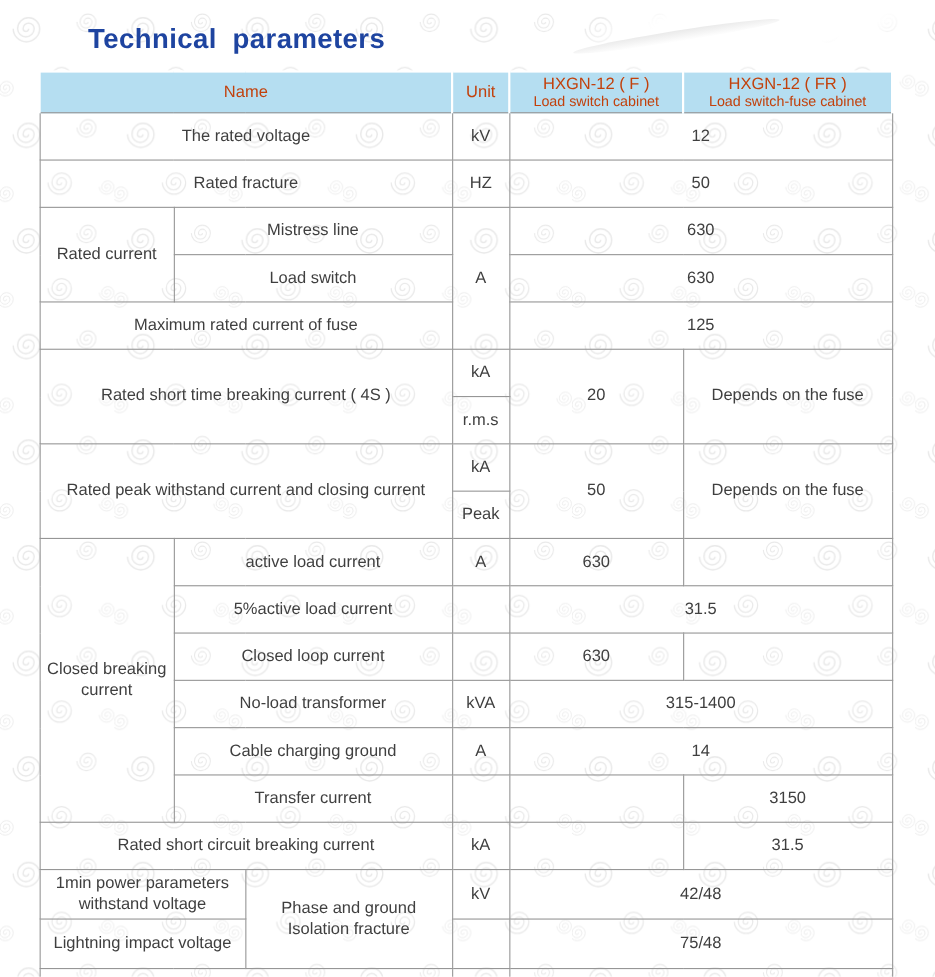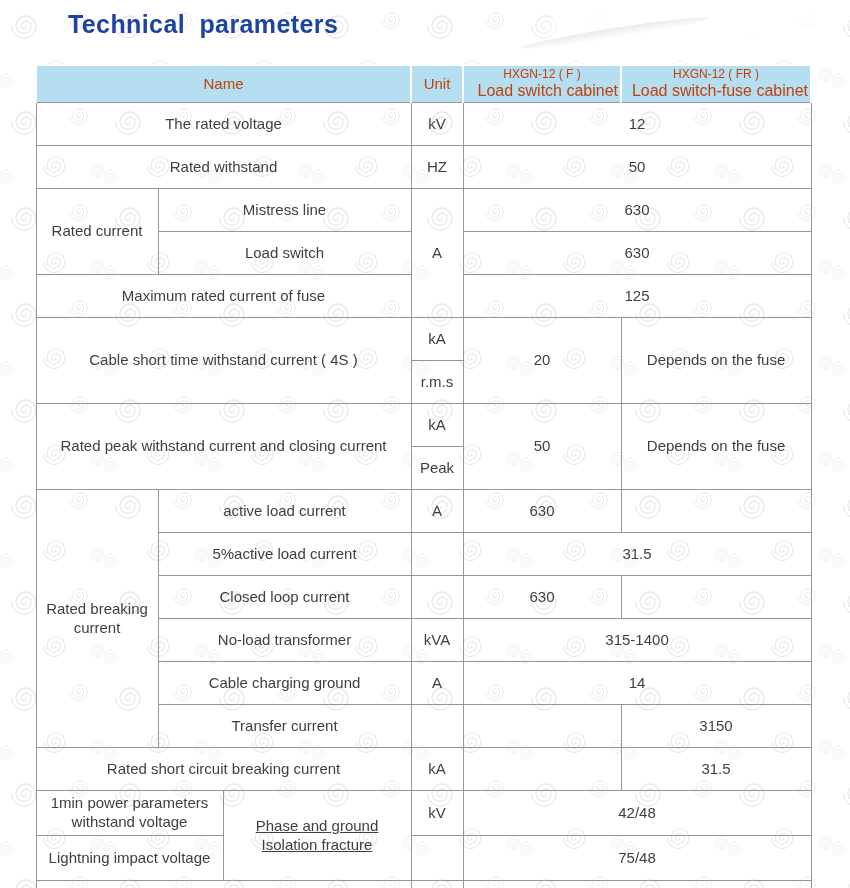--- a/index.html
+++ b/index.html
@@ -19,45 +19,45 @@
     position:absolute;top:-12px;right:-30px;width:320px;height:70px;z-index:0;
     background:radial-gradient(ellipse 50% 50% at 50% 50%, rgba(255,255,255,0.95) 40%, rgba(255,255,255,0) 75%);
     transform:rotate(-11deg);
   }
   .band-edge{
     position:absolute;top:28px;right:140px;width:190px;height:10px;z-index:0;
     background:linear-gradient(to bottom, rgba(195,195,195,0.35), rgba(255,255,255,0));
     transform:rotate(-9deg);border-radius:50%;
   }
   .page-title{
-    position:absolute;left:68px;top:10px;z-index:2;margin:0;
+    position:absolute;left:68px;top:10px;z-index:2;margin:12px;
     font-size:25px;font-weight:bold;color:#1e44a0;
     letter-spacing:0.4px;word-spacing:7px;text-align:center;
   }
   table.spec{
     position:absolute;left:35px;top:64px;z-index:1;
     width:775px;border-collapse:collapse;table-layout:fixed;
     font-size:15px;text-align:center;color:#3f3f3f;
   }
   table.spec td{
     border:1px solid #969696;
     height:40px;padding:1px 4px;line-height:1.25;
     background:transparent;vertical-align:middle;
   }
   table.spec th{
     background:#b5def1;
     border:2px solid #ffffff;
     border-bottom:1px solid #969696;
     font-weight:normal;height:34px;padding:1px 2px;
     line-height:1.15;vertical-align:middle;color:#c2410c;
   }
-  th .hdr-line1{font-size:12px;display:block;}
-  th .hdr-line2{font-size:16px;display:block;text-align:right;}
+  th .hdr-line1{font-size:15px;display:block;}
+  th .hdr-line2{font-size:13px;display:block;}
   tr.tall td{height:42px;}
-  .two-line span{display:block;text-decoration:underline;}
+  .two-line span{display:block;}
 </style>
 </head>
 <body>
 
 <svg class="bg-pattern" width="850" height="888" aria-hidden="true">
   <defs>
     <path id="spiral" d="M0 0 a2.5 2.5 0 0 1 -5 0 a5 5 0 0 1 10 0 a7.5 7.5 0 0 1 -15 0 a10 10 0 0 1 20 0 a12 12 0 0 1 -24 0" fill="none" stroke="#e9e9e9" stroke-width="1.3"></path>
     <pattern id="swirls" width="104" height="96" patternUnits="userSpaceOnUse">
       <use href="#spiral" transform="translate(26,26)"></use>
       <use href="#spiral" transform="translate(80,20) scale(0.72)"></use>
@@ -99,62 +99,62 @@
     </th>
   </tr>
 
   <tr>
     <td colspan="3">The rated voltage</td>
     <td>kV</td>
     <td colspan="2">12</td>
   </tr>
 
   <tr>
-    <td colspan="3">Rated withstand</td>
+    <td colspan="3">Rated fracture</td>
     <td>HZ</td>
     <td colspan="2">50</td>
   </tr>
 
   <tr>
     <td rowspan="2">Rated current</td>
     <td colspan="2">Mistress line</td>
     <td rowspan="3">A</td>
     <td colspan="2">630</td>
   </tr>
   <tr>
     <td colspan="2">Load switch</td>
     <td colspan="2">630</td>
   </tr>
   <tr>
     <td colspan="3">Maximum rated current of fuse</td>
     <td colspan="2">125</td>
   </tr>
 
   <tr>
-    <td colspan="3" rowspan="2">Cable short time withstand current ( 4S )</td>
+    <td colspan="3" rowspan="2">Rated short time breaking current ( 4S )</td>
     <td>kA</td>
     <td rowspan="2">20</td>
     <td rowspan="2">Depends on the fuse</td>
   </tr>
   <tr>
     <td>r.m.s</td>
   </tr>
 
   <tr>
     <td colspan="3" rowspan="2">Rated peak withstand current and closing current</td>
     <td>kA</td>
     <td rowspan="2">50</td>
     <td rowspan="2">Depends on the fuse</td>
   </tr>
   <tr>
     <td>Peak</td>
   </tr>
 
   <tr>
-    <td rowspan="6">Rated breaking current</td>
+    <td rowspan="6">Closed breaking current</td>
     <td colspan="2">active load current</td>
     <td>A</td>
     <td>630</td>
     <td></td>
   </tr>
   <tr>
     <td colspan="2">5%active load current</td>
     <td></td>
     <td colspan="2">31.5</td>
   </tr>

